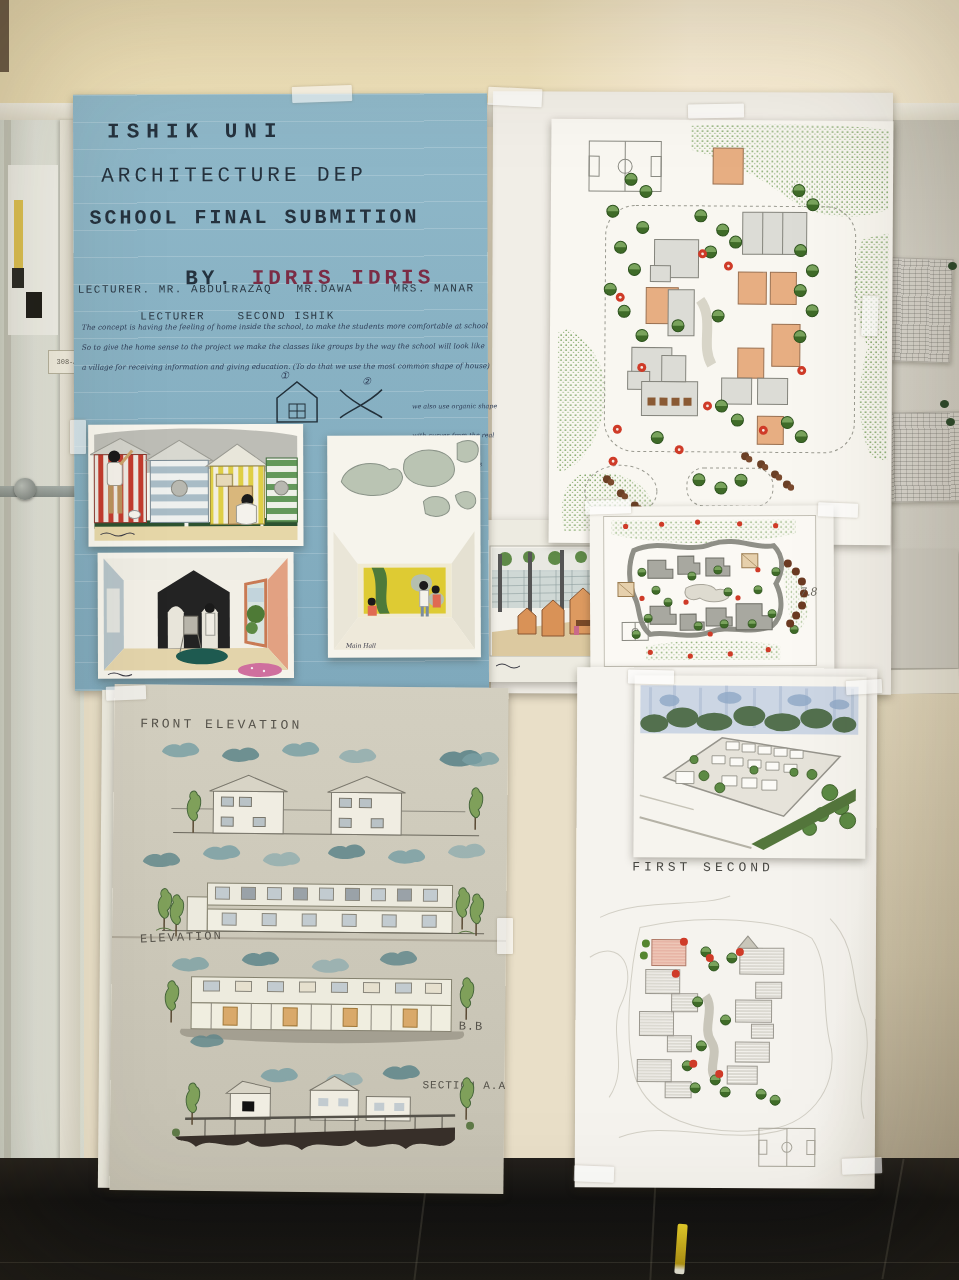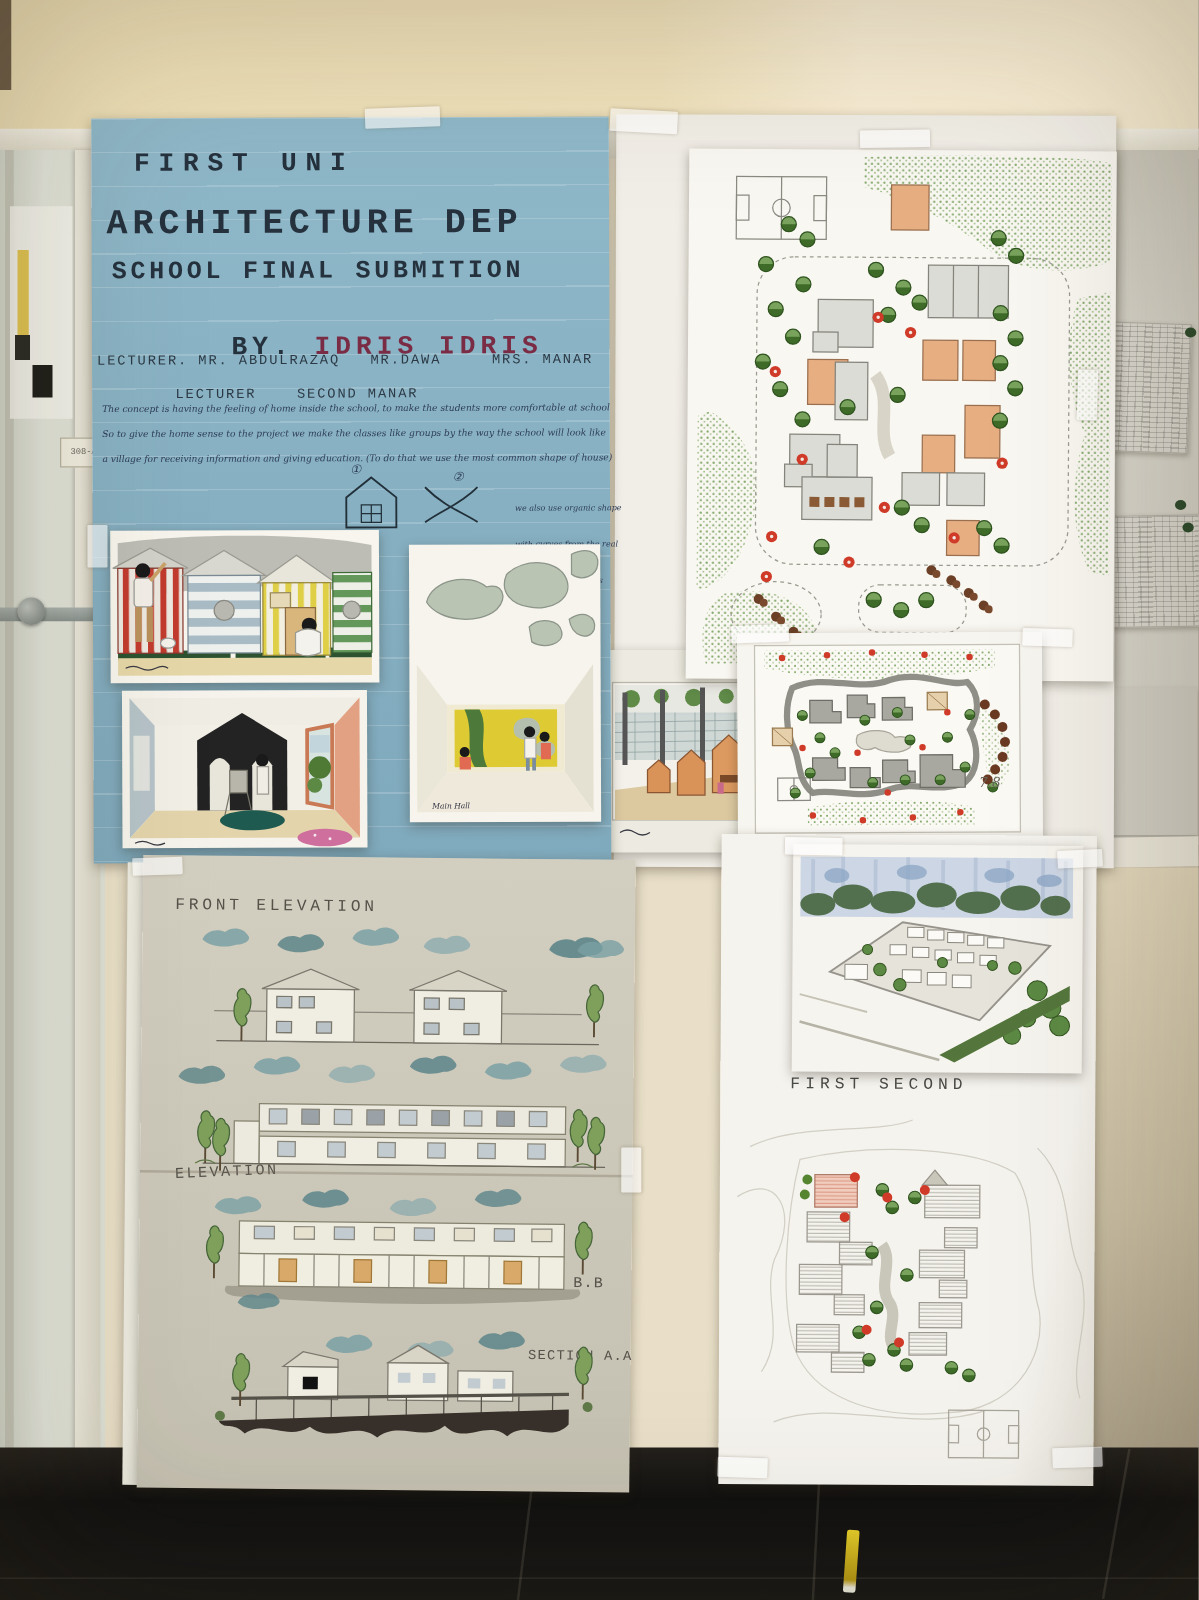--- a/index.html
+++ b/index.html
@@ -303,21 +303,21 @@
       <g fill="#6b3a22">
         <circle cx="198" cy="58" r="4"></circle>
           <circle cx="206" cy="66" r="4"></circle>
           <circle cx="212" cy="76" r="4"></circle>
         <circle cx="214" cy="88" r="4"></circle>
           <circle cx="212" cy="100" r="4"></circle>
           <circle cx="206" cy="110" r="4"></circle>
         <circle cx="200" cy="118" r="4"></circle>
       </g>
     </svg>
-    <div class="abs hand" style="left:193px;top:80px;font-size:11px;color:#6a675e;margin-top:34px;">7.8</div>
+    <div class="abs hand" style="left:210px;top:80px;font-size:11px;color:#6a675e;">7.8</div>
   </div>
 
   <div class="abs paper" style="left:576px;top:668px;width:300px;height:520px;background:linear-gradient(100deg,#f5f3ee 82%,#e4e1d8);transform:rotate(.3deg);">
     <div class="abs stencil" style="left:56px;top:192px;font-size:13px;letter-spacing:4px;color:#4a4a46;">FIRST SECOND</div>
     <svg class="abs" style="left:4px;top:210px;" width="292" height="305" viewBox="0 0 292 305">
       <defs>
         <pattern id="fph" width="3" height="3" patternUnits="userSpaceOnUse">
             <line x1="0" y1="1" x2="3" y2="1" stroke="#a5a297" stroke-width=".7"></line>
           </pattern>
         <pattern id="fpp" width="3" height="3" patternUnits="userSpaceOnUse">
@@ -448,29 +448,29 @@
           <circle cx="176" cy="152" r="7"></circle>
       </g>
       <polygon points="118,168 222,112 222,124 130,174" fill="#54763c"></polygon>
       <line x1="6" y1="142" x2="118" y2="172" stroke="#b5b2a6" stroke-width="2"></line>
       <line x1="6" y1="120" x2="60" y2="134" stroke="#c5c2b6" stroke-width="1.5"></line>
     </svg>
   </div>
 
   <div class="abs paper" style="left:74px;top:94px;width:414px;height:596px;transform:rotate(-.2deg);
               background:repeating-linear-gradient(180deg,rgba(255,255,255,.18) 0 1px,transparent 1px 27px),linear-gradient(#8fb8c9,#7fa9bc);">
-    <div class="abs stencil" style="left:34px;top:26px;font-size:21px;letter-spacing:7px;color:#25323e;font-weight:bold;">FIRST UNI</div>
-    <div class="abs stencil" style="left:12px;top:70px;font-size:28px;letter-spacing:4px;color:#25323e;font-weight:bold;">ARCHITECTURE DEP</div>
+    <div class="abs stencil" style="left:34px;top:26px;font-size:21px;letter-spacing:7px;color:#25323e;font-weight:bold;">ISHIK UNI</div>
+    <div class="abs stencil" style="left:28px;top:70px;font-size:21px;letter-spacing:4px;color:#25323e;font-weight:normal;">ARCHITECTURE DEP</div>
     <div class="abs stencil" style="left:16px;top:112px;font-size:20px;letter-spacing:3px;color:#25323e;font-weight:bold;">SCHOOL FINAL SUBMITION</div>
     <div class="abs stencil" style="left:12px;top:150px;font-size:21px;letter-spacing:4px;font-weight:bold;">
       <span style="color:#25323e;font-family:Liberation Mono, monospace;">BY.</span><span> </span><span style="color:#7b2c45;">IDRIS IDRIS</span>
     </div>
     <div class="abs stencil" style="left:4px;top:189px;font-size:11px;letter-spacing:1.5px;color:#2c3a46;">LECTURER. MR. ABDULRAZAQ   MR.DAWA     MRS. MANAR</div>
     <div class="abs stencil" style="left:18px;top:204px;font-size:11px;letter-spacing:1.5px;color:#2c3a46;">
-      <span>LECTURER</span><span>    </span><span>SECOND MANAR</span>
+      <span>LECTURER</span><span>    </span><span>SECOND ISHIK</span>
     </div>
     <div class="abs hand" style="left:8px;top:228px;font-size:7.3px;">The concept is having the feeling of home inside the school, to make the students more comfortable at school</div>
     <div class="abs hand" style="left:8px;top:248px;font-size:7.3px;">So to give the home sense to the project we make the classes like groups by the way the school will look like</div>
     <div class="abs hand" style="left:8px;top:268px;font-size:7.3px;">a village for receiving information and giving education. (To do that we use the most common shape of house)</div>
     <div class="abs hand" style="left:206px;top:276px;font-size:10px;">①</div>
     <div class="abs hand" style="left:288px;top:282px;font-size:10px;">②</div>
     <svg class="abs" style="left:195px;top:284px;" width="60" height="48" viewBox="0 0 60 48">
       <polygon points="8,20 28,4 48,20 48,44 8,44" fill="none" stroke="#22303a" stroke-width="1.5"></polygon>
       <rect x="20" y="26" width="16" height="14" fill="none" stroke="#22303a"></rect>
       <line x1="28" y1="26" x2="28" y2="40" stroke="#22303a"></line>

